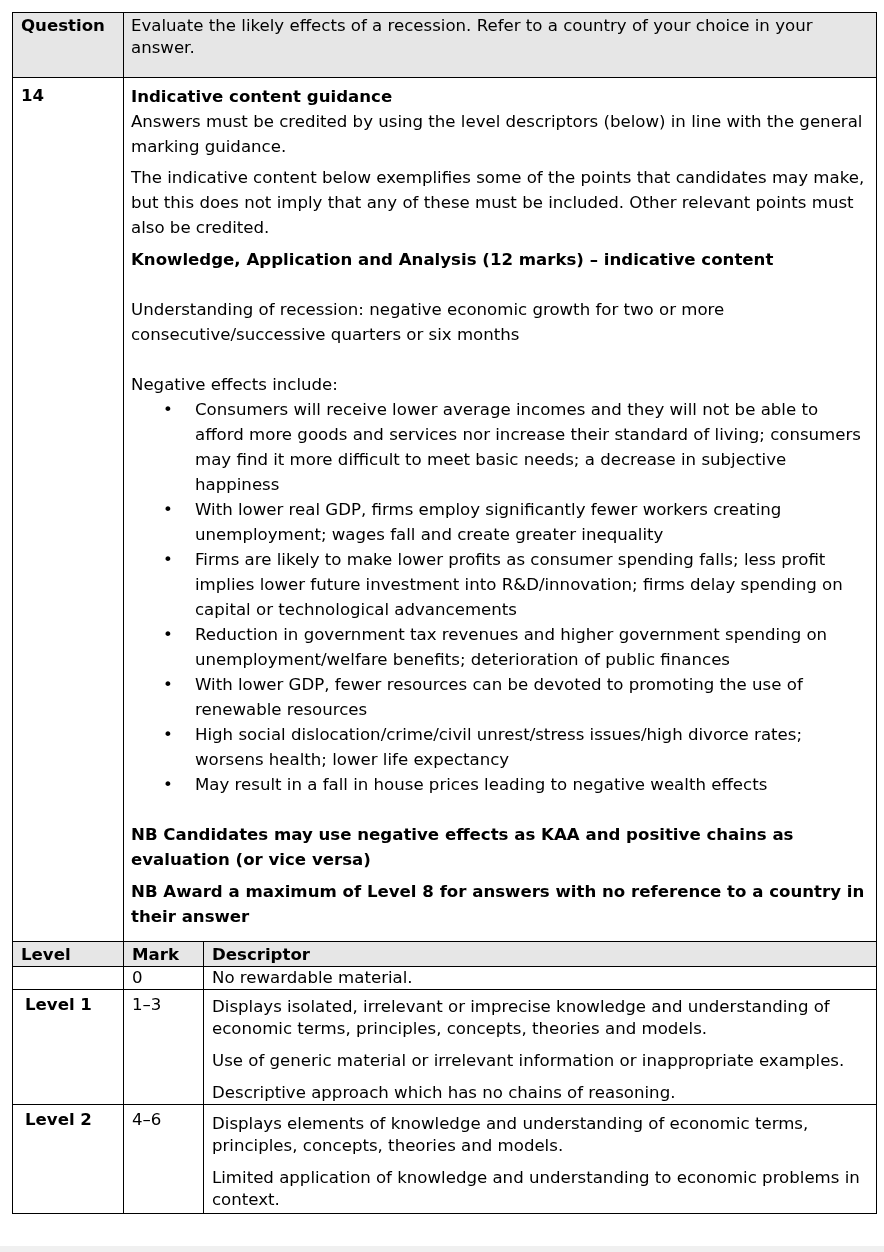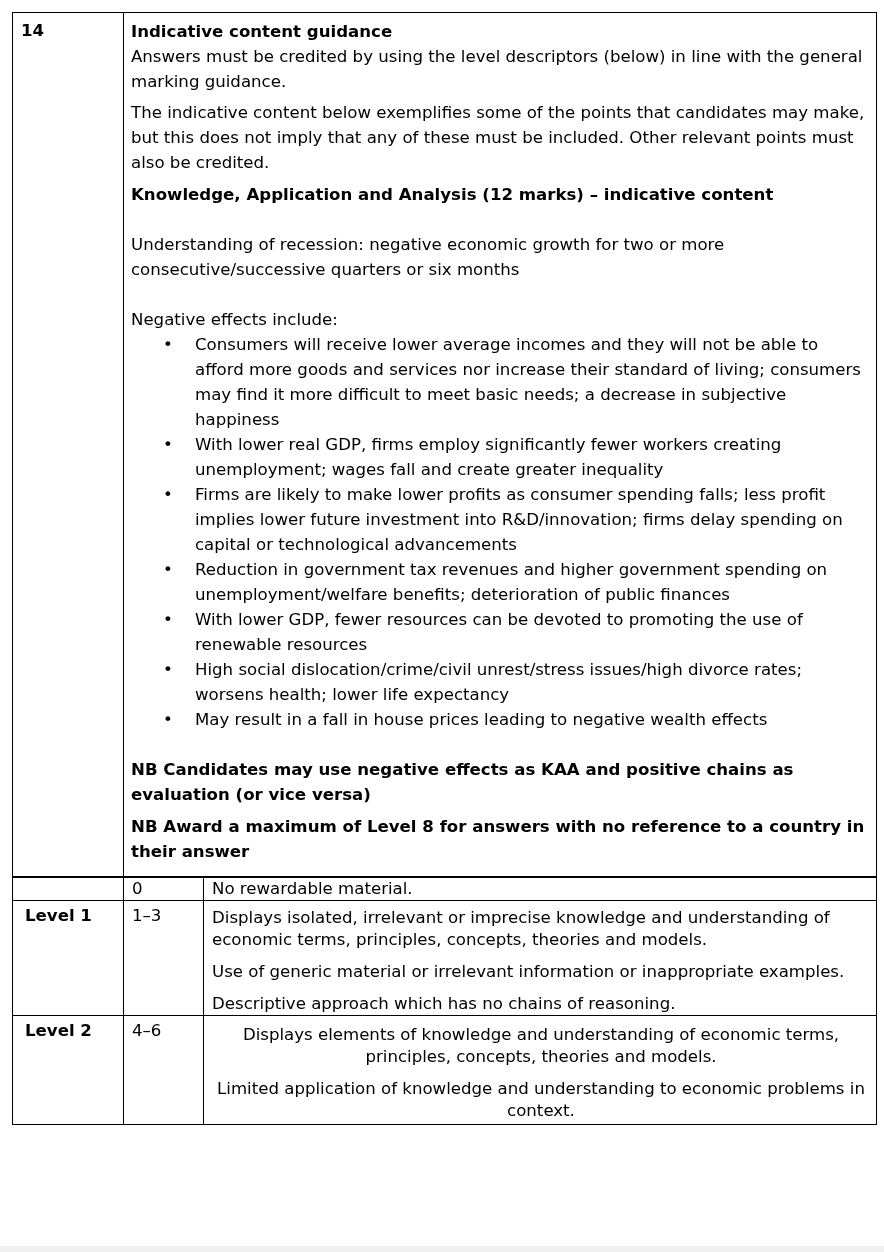--- a/index.html
+++ b/index.html
@@ -107,20 +107,24 @@
 </head>
 <body>
 
 <div class="page">
   <table>
     <colgroup>
       <col style="width:111px">
       <col style="width:753px">
     </colgroup>
     <tbody>
+        <tr>
+      <td class="q-label">Question</td>
+      <td class="q-text">Evaluate the likely effects of a recession. Refer to a country of your choice in your answer.</td>
+    </tr>
     <tr>
       <td class="num-cell">14</td>
       <td class="content-cell">
         <p class="bold">Indicative content guidance</p>
         <p>Answers must be credited by using the level descriptors (below) in line with the general marking guidance.</p>
         <p class="gap-s">The indicative content below exemplifies some of the points that candidates may make, but this does not imply that any of these must be included. Other relevant points must also be credited.</p>
         <p class="bold gap-m">Knowledge, Application and Analysis (12 marks) – indicative content</p>
         <p class="gap-l">Understanding of recession: negative economic growth for two or more consecutive/successive quarters or six months</p>
         <p class="gap-l">Negative effects include:</p>
         <ul class="bullets">
@@ -139,40 +143,45 @@
   </tbody>
     </table>
 
   <table class="lv-table" style="border-top:none;">
     <colgroup>
       <col style="width:111px">
       <col style="width:80px">
       <col style="width:673px">
     </colgroup>
     <tbody>
+        <tr class="lv-head">
+      <td style="border-top:none;">Level</td>
+      <td style="border-top:none;">Mark</td>
+      <td style="border-top:none;">Descriptor</td>
+    </tr>
     <tr class="zero-row">
       <td class="lv-level"></td>
       <td class="lv-mark">0</td>
       <td class="lv-desc">
         <p>No rewardable material.</p>
       </td>
     </tr>
     <tr>
       <td class="lv-level">Level 1</td>
       <td class="lv-mark">1–3</td>
       <td class="lv-desc" style="padding-top:6px;">
         <p>Displays isolated, irrelevant or imprecise knowledge and understanding of economic terms, principles, concepts, theories and models.</p>
         <p>Use of generic material or irrelevant information or inappropriate examples.</p>
         <p>Descriptive approach which has no chains of reasoning.</p>
       </td>
     </tr>
     <tr>
       <td class="lv-level">Level 2</td>
       <td class="lv-mark">4–6</td>
-      <td class="lv-desc" style="padding-top:8px;padding-bottom:2px;text-align:center;">
+      <td class="lv-desc" style="padding-top:8px;padding-bottom:2px;">
         <p>Displays elements of knowledge and understanding of economic terms, principles, concepts, theories and models.</p>
         <p>Limited application of knowledge and understanding to economic problems in context.</p>
       </td>
     </tr>
   </tbody>
     </table>
 </div>
 
 <div class="bottom-band"></div>
 

